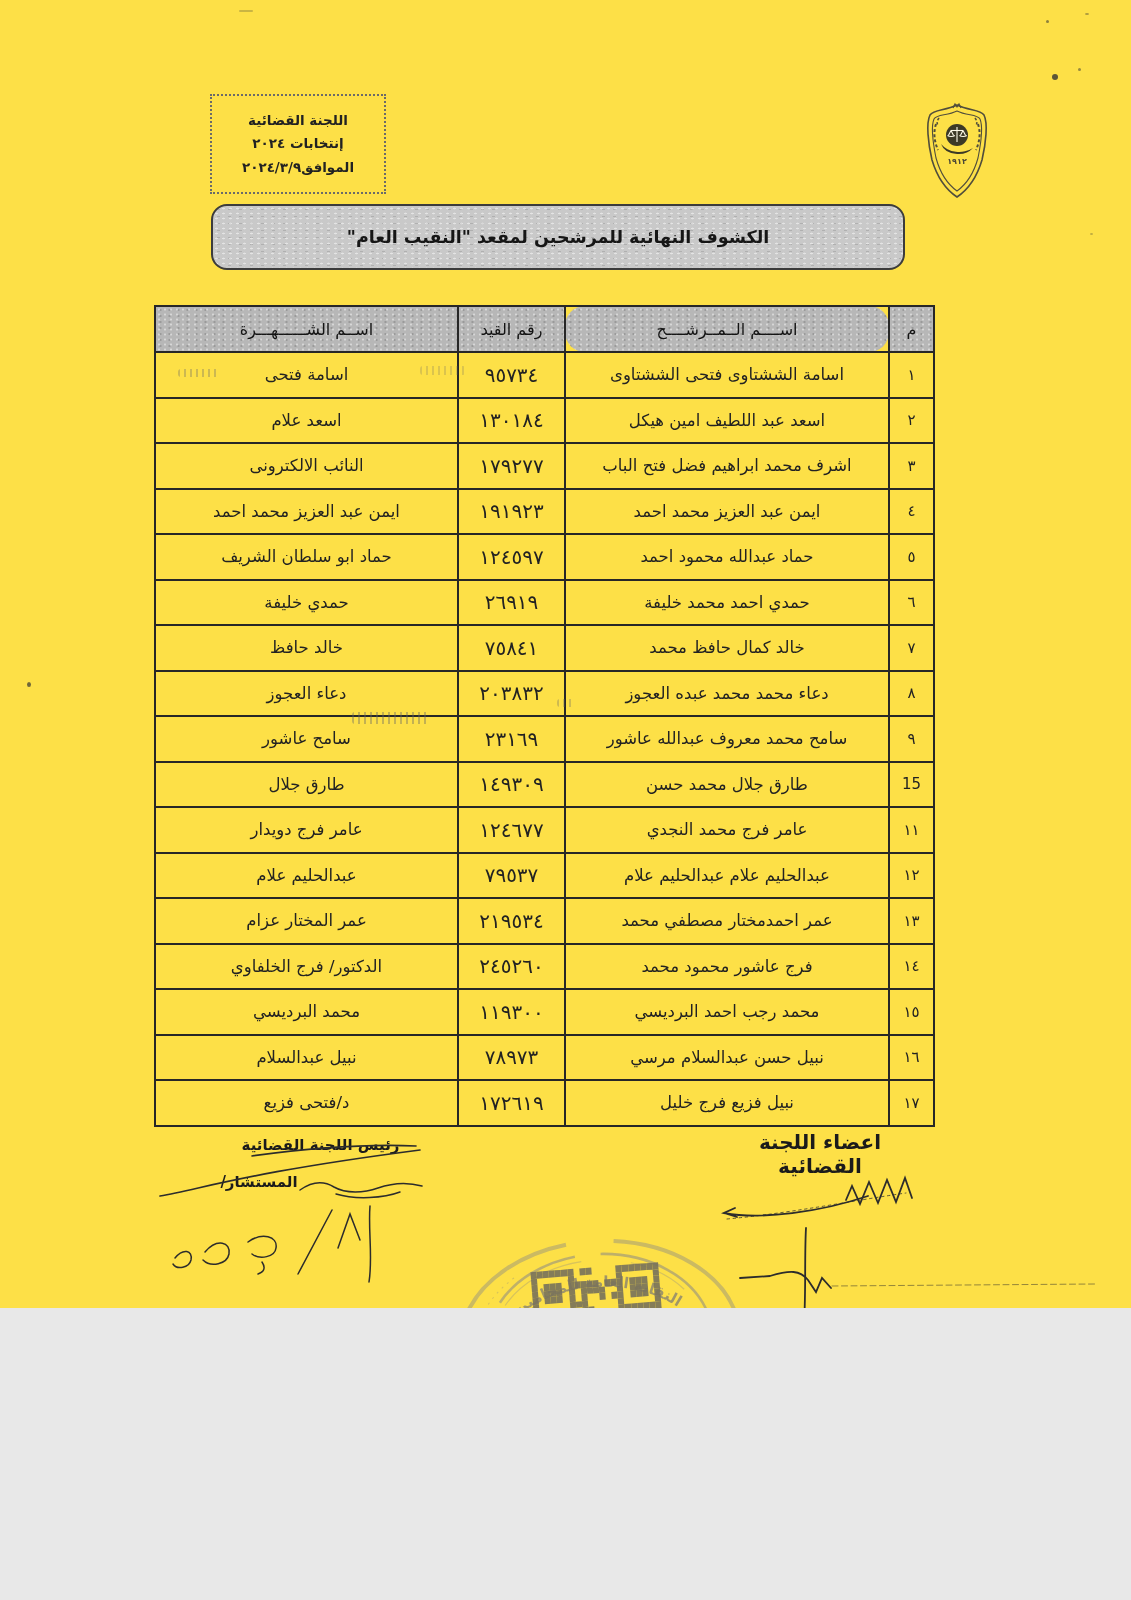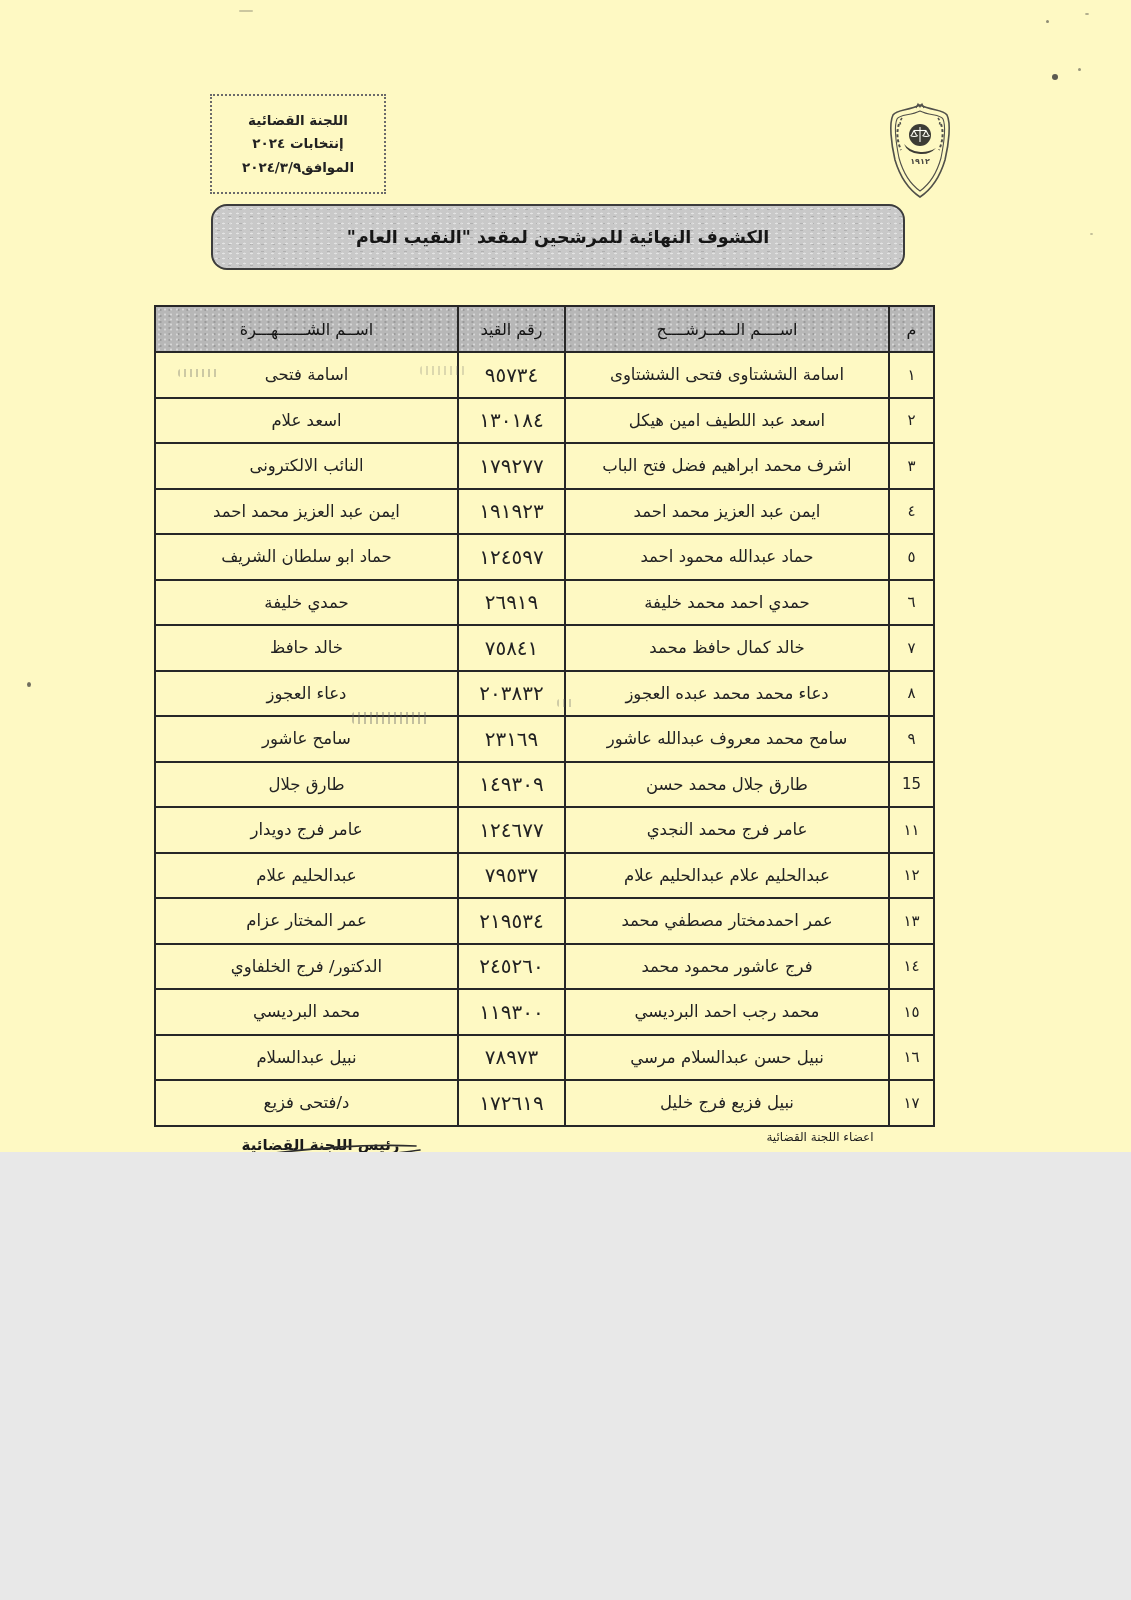--- a/index.html
+++ b/index.html
@@ -1,30 +1,30 @@
 <!DOCTYPE html>
 <html lang="ar" dir="rtl"><head>
 <meta charset="utf-8">
 <style>
   html,body{margin:0;padding:0;background:#e8e8e8;}
   .page{
-    position:relative; width:1131px; height:1152px; margin:0 auto;
-    background:#fef9c3; overflow:hidden;
+    position:relative; width:1131px; height:1308px; margin:0 auto;
+    background:#fde047; overflow:hidden;
     font-family:"DejaVu Sans", sans-serif; color:#1e1e1e; direction:rtl;
   }
   
   .meta-box{
     position:absolute; left:210px; top:94px; width:176px; height:100px;
     border:2px dotted #6a6a6a; box-sizing:border-box;
     display:flex; flex-direction:column; justify-content:center;
     text-align:center; font-weight:bold; font-size:13.5px; line-height:1.72;
     color:#222;
   }
   
-  .emblem{position:absolute; left:886px; top:102px; width:68px; height:98px; opacity:.88;}
+  .emblem{position:absolute; left:923px; top:102px; width:68px; height:98px; opacity:.88;}
   
   .title-bar{
     position:absolute; left:211px; top:204px; width:694px; height:66px;
     border:2.5px solid #3c3c3c; border-radius:16px; box-sizing:border-box;
     background-color:#c9c9c9;
     background-image:
       radial-gradient(rgba(255,255,255,.5) 1px, transparent 1.6px),
       radial-gradient(rgba(60,60,60,.18) 1px, transparent 1.6px);
     background-size:7px 5px, 11px 7px;
     display:flex; align-items:center; justify-content:center;
@@ -43,30 +43,30 @@
   .tbl tbody tr{height:45.5px;}
   .tbl th{
     background-color:#b7b7b7;
     background-image:
       radial-gradient(rgba(255,255,255,.45) 1px, transparent 1.5px),
       radial-gradient(rgba(40,40,40,.2) 1px, transparent 1.5px);
     background-size:6px 5px, 9px 6px;
     font-size:16px; font-weight:normal; color:#141414;
   }
   .c-idx{width:45px;}
-  .c-cand{width:324px;}
+  .c-cand{width:324px;border-radius:20px;}
   .c-reg{width:107px;}
   .c-alias{width:303px;}
   .tbl td{font-size:16.5px; color:#222;}
   td.reg{font-size:20px; letter-spacing:1.5px; font-weight:500;}
   td.idx{font-size:15px;}
   
   .members-label{
     position:absolute; left:732px; top:1130px; width:176px; text-align:center;
-    font-size:12px; font-weight:normal; color:#1b1b1b;
+    font-size:20px; font-weight:bold; color:#1b1b1b;
   }
   .chairman-label{
     position:absolute; left:228px; top:1136px; width:185px; text-align:center;
     font-size:15px; font-weight:bold; color:#1b1b1b;
   }
   .counselor-label{
     position:absolute; left:214px; top:1173px; width:90px; text-align:center;
     font-size:15px; font-weight:bold; color:#1b1b1b;
   }
   

